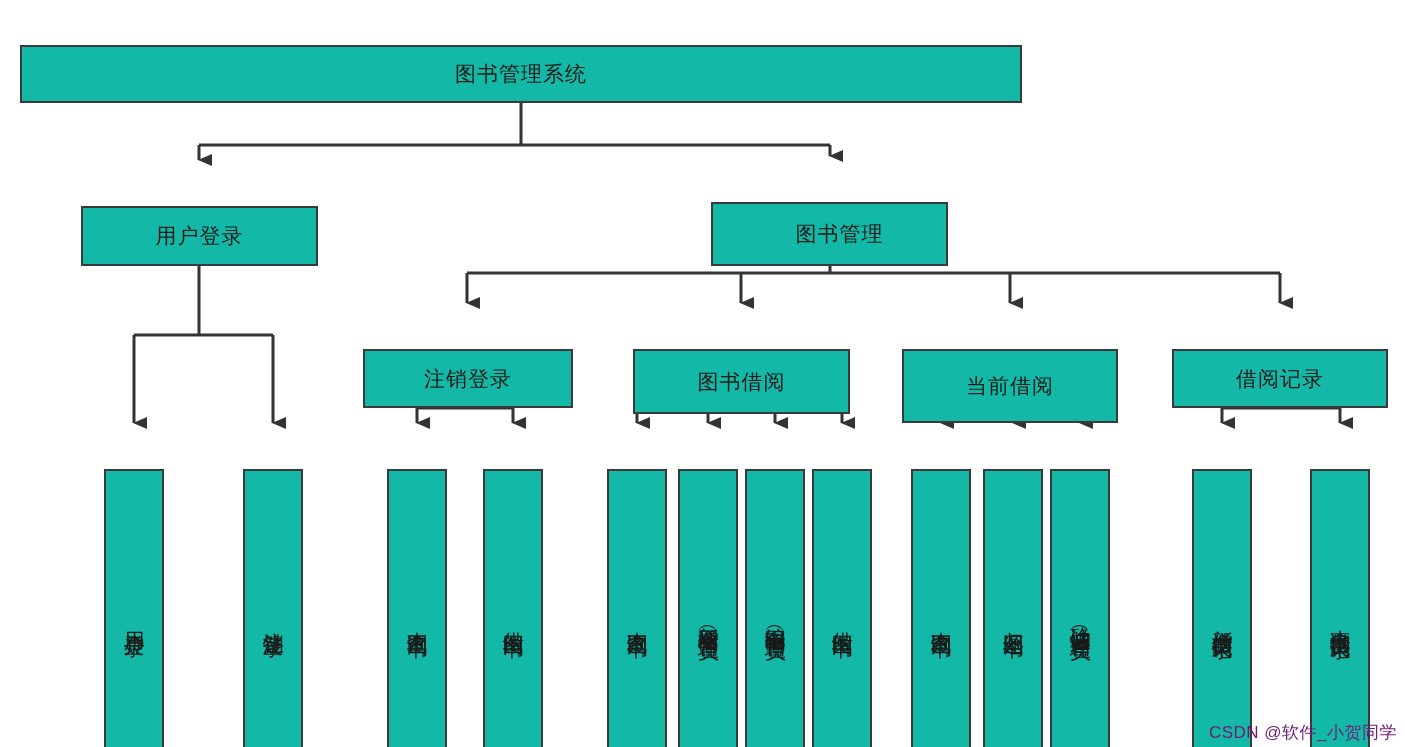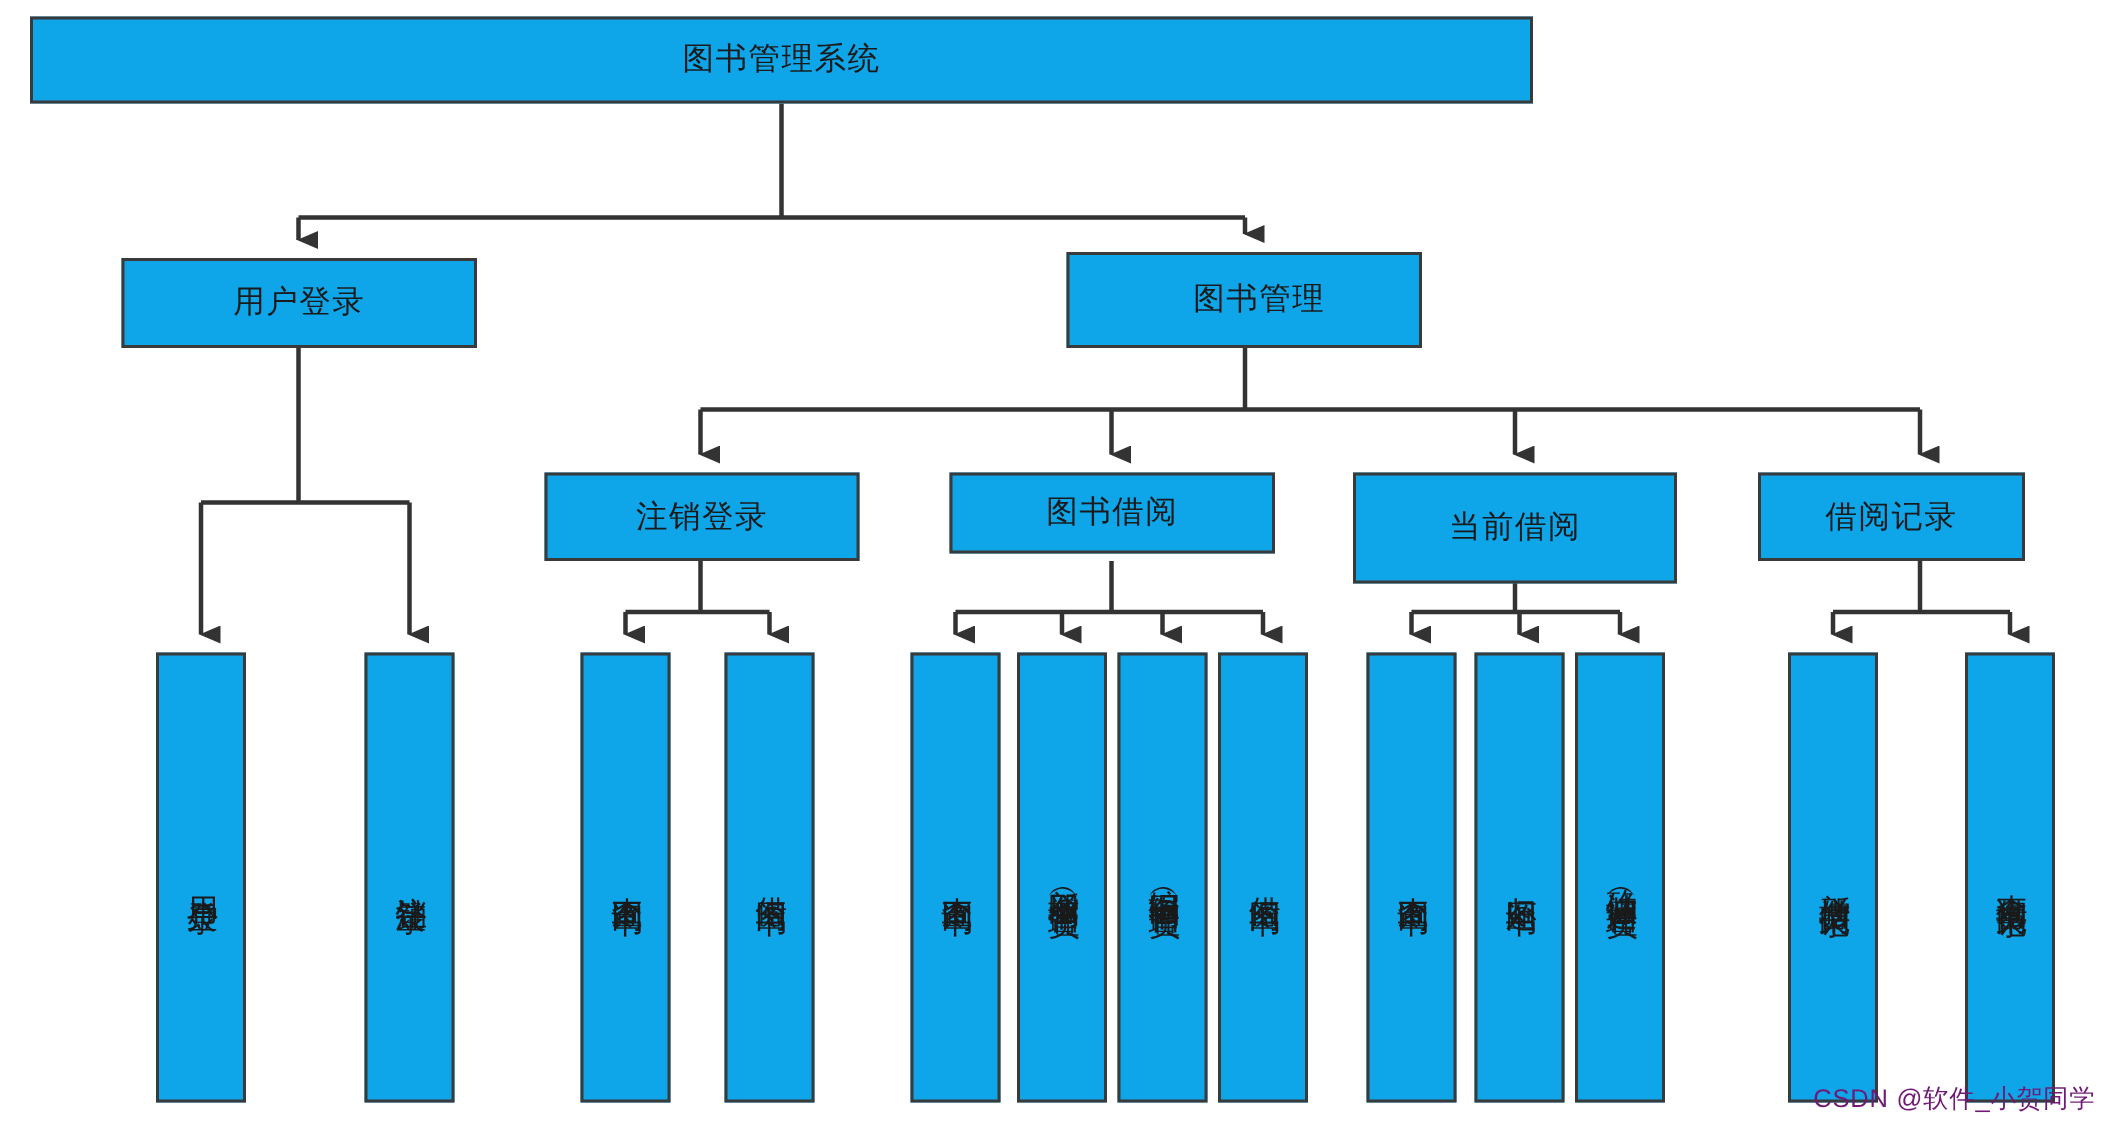--- a/index.html
+++ b/index.html
@@ -22,26 +22,27 @@
   svg.connectors {
     position: absolute;
     left: 0;
     top: 0;
     width: 1405px;
     height: 747px;
   }
   .node {
     position: absolute;
     box-sizing: border-box;
-    background: #0ea5e9;
+    background: #14b8a6;
     border: 2px solid #3a3a3a;
     display: flex;
     align-items: center;
     justify-content: center;
     color: #1a1a1a;
+    margin-top: 34px;
   }
   .node-h {
     font-size: 21px;
     letter-spacing: 1px;
     line-height: 1.2;
   }
   .node-v {
     font-size: 21px;
     letter-spacing: 2px;
     line-height: 1.25;
@@ -131,27 +132,27 @@
   <div class="node node-h" style="left:81px; top:172px; width:237px; height:60px;">
     <span>用户登录</span>
   </div>
   <div class="node node-h" style="left:711px; top:168px; width:237px; height:64px;padding-left:20px;">
     <span>图书管理</span>
   </div>
 
   <div class="node node-h" style="left:363px; top:315px; width:210px; height:59px;">
     <span>注销登录</span>
   </div>
-  <div class="node node-h" style="left:633px; top:315px; width:217px; height:54px;">
+  <div class="node node-h" style="left:633px; top:315px; width:217px; height:65px;">
     <span>图书借阅</span>
   </div>
   <div class="node node-h" style="left:902px; top:315px; width:216px; height:74px;">
     <span>当前借阅</span>
   </div>
-  <div class="node node-h" style="left:1172px; top:315px; width:178px; height:59px;">
+  <div class="node node-h" style="left:1172px; top:315px; width:216px; height:59px;">
     <span>借阅记录</span>
   </div>
 
   <div class="node node-v" style="left:104px; top:435px; width:60px; height:300px;">
     <span>用户登录</span>
   </div>
   <div class="node node-v" style="left:243px; top:435px; width:60px; height:300px;">
     <span>注销登录</span>
   </div>
 

